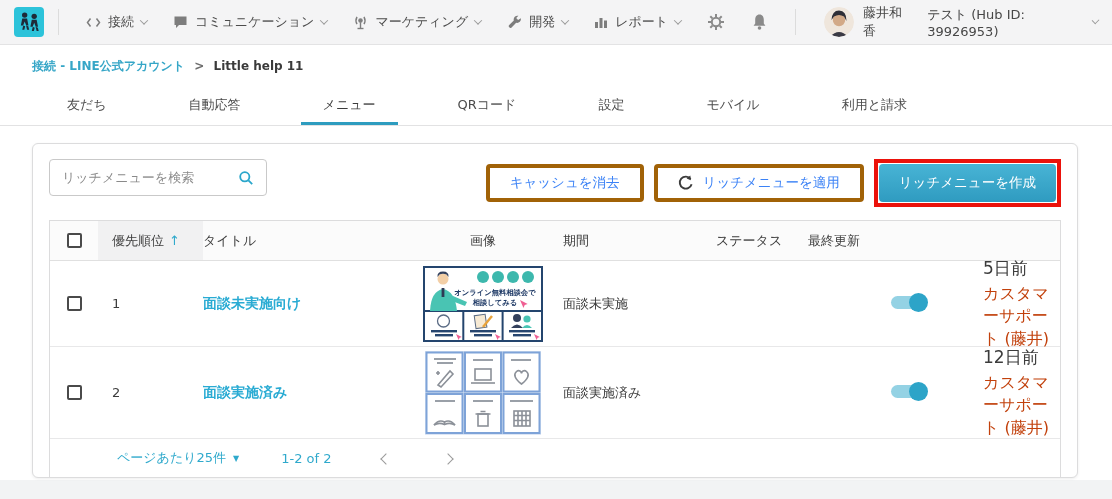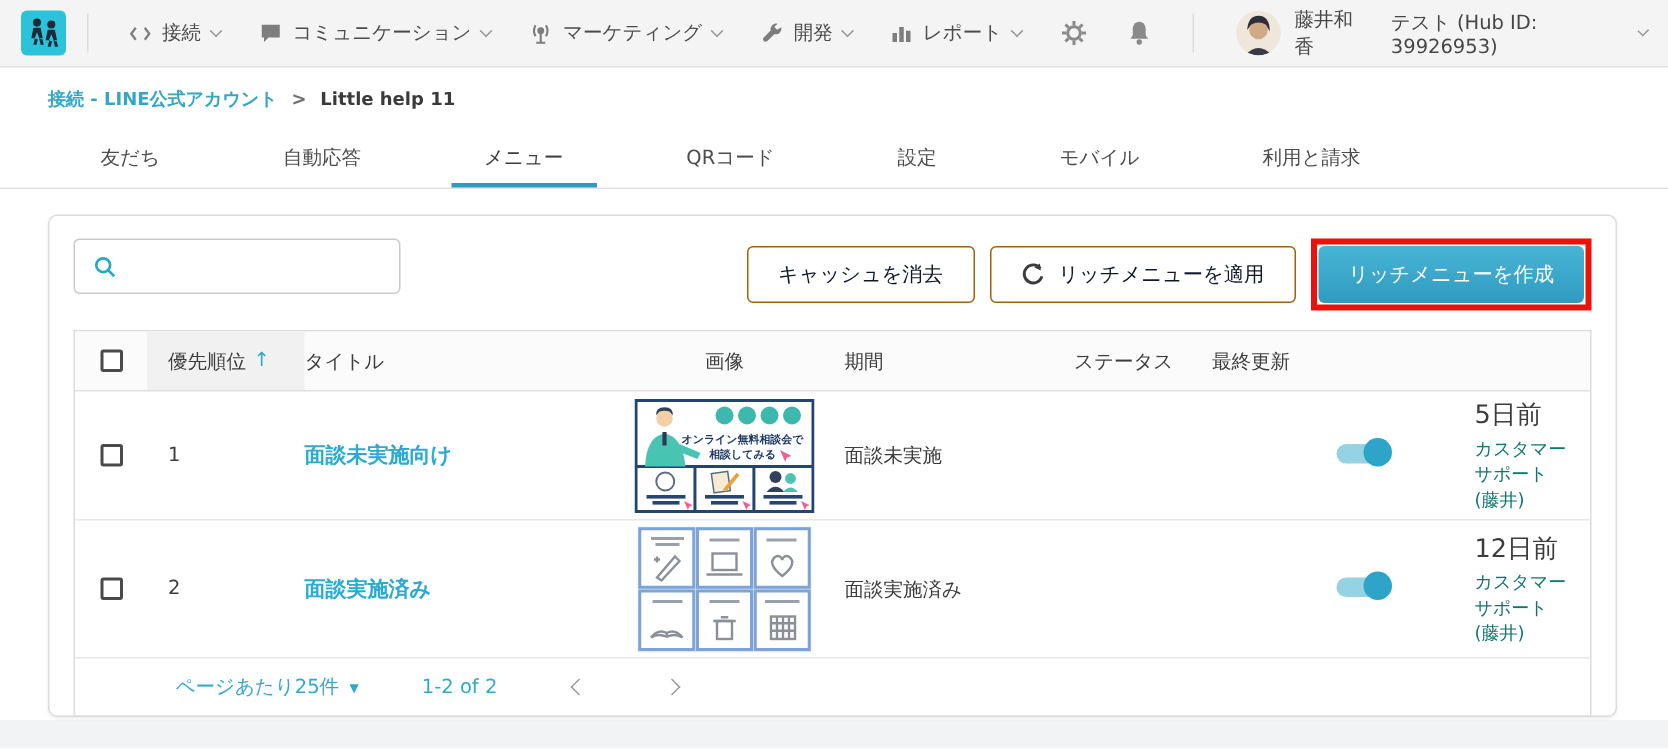--- a/index.html
+++ b/index.html
@@ -47,21 +47,21 @@
     position:absolute; top:143px; left:32px; width:1046px; height:335px;
     background:#fff; border:1px solid #dcdcdd; border-radius:6px;
     box-shadow:0 1px 3px rgba(0,0,0,.07);
     padding:15px 16px 0 16px;
   }
   .toolbar { display:flex; align-items:flex-start; }
   .search-box { width:218px; height:37px; border:1px solid #c9c9c9; border-radius:4px; display:flex; align-items:center; padding:0 12px; background:#fff; }
   .search-box input { border:none; outline:none; flex:1; font-size:13px; color:#333; font-family:inherit; background:transparent; }
   .search-box input::placeholder { color:#8a8a8a; }
   .toolbar-buttons { margin-left:auto; display:flex; align-items:center; }
-  .btn { height:38px; padding:0 20px; border:1px solid #a16207; border-radius:4px; background:#fff; font-size:13.5px; color:#0f172a; display:inline-flex; align-items:center; gap:9px; cursor:pointer; font-family:inherit; white-space:nowrap; }
+  .btn { height:38px; padding:0 20px; border:4px solid #a16207; border-radius:4px; background:#fff; font-size:13.5px; color:#3b82f6; display:inline-flex; align-items:center; gap:9px; cursor:pointer; font-family:inherit; white-space:nowrap; }
   .btn + .btn, .annotation { margin-left:10px; }
   .btn-primary { background:linear-gradient(180deg,#48b4d5 0%,#2f9bc0 100%); color:#fff; border:none; }
   .annotation { border:4px solid #eb120b; padding:1px; display:inline-block; }
 
   
   .table { margin-top:13px; border:1px solid #dcdcdd; }
   .tr { display:flex; align-items:center; }
   .thead { height:40px; background:#fbfbfb; border-bottom:1px solid #e0e0e0; font-size:13px; color:#3d3d3d; }
   .col-cb { width:48px; display:flex; justify-content:center; align-items:center; align-self:stretch; }
   .col-pri { width:105px; padding-left:14px; align-self:stretch; display:flex; align-items:center; }
@@ -79,21 +79,21 @@
   .row-2 { height:92px; }
   .checkbox { width:15px; height:15px; border:2px solid #4a4a4a; border-radius:2px; background:#fff; cursor:pointer; }
   .title-link { color:#29abd3; font-weight:bold; font-size:14px; cursor:pointer; }
   .thumb { display:block; cursor:pointer; }
 
   .toggle { width:37px; height:19px; position:relative; cursor:pointer; display:inline-block; }
   .toggle .track { position:absolute; left:0; top:3.5px; width:34px; height:13px; border-radius:7px; background:#94d2e4; }
   .toggle .knob { position:absolute; right:0; top:0; width:19px; height:19px; border-radius:50%; background:#2da4c8; }
 
   .upd-when { font-size:17px; color:#3c3c3c; margin-bottom:3px; }
-  .upd-by { font-size:12px; color:#0f766e; line-height:1.4; max-width:90px; }
+  .upd-by { font-size:16px; color:#c2410c; line-height:1.4; max-width:90px; }
 
   .tfoot { height:38px; display:flex; align-items:center; padding-left:28px; font-size:13px; }
   .per-page { color:#2fa9cc; cursor:pointer; display:flex; align-items:center; gap:7px;margin-left:39px; }
   .caret-down { font-size:8px; color:#2fa9cc; }
   .range { color:#2fa9cc; margin-left:42px; }
   .pg-btn { margin-left:46px; cursor:pointer; padding:4px; }
   .pg-btn .chev-l { width:8px; height:8px; border-left:1.5px solid #9a9a9a; border-bottom:1.5px solid #9a9a9a; transform:rotate(45deg); display:inline-block; }
   .pg-btn .chev-r { width:8px; height:8px; border-right:1.5px solid #9a9a9a; border-top:1.5px solid #9a9a9a; transform:rotate(45deg); display:inline-block; }
 </style>
 </head>
@@ -222,20 +222,21 @@
   <div class="tab">QRコード</div>
   <div class="tab">設定</div>
   <div class="tab">モバイル</div>
   <div class="tab">利用と請求</div>
 </div>
 
 <div class="card">
 
   <div class="toolbar">
     <div class="search-box">
+      <input type="text" placeholder="リッチメニューを検索" style="">
       <svg width="16" height="16" viewBox="0 0 16 16">
         <circle cx="6.8" cy="6.8" r="4.6" stroke="#2aa6cb" stroke-width="1.8" fill="none"></circle>
         <line x1="10.4" y1="10.4" x2="14.2" y2="14.2" stroke="#2aa6cb" stroke-width="1.8"></line>
       </svg>
     </div>
 
     <div class="toolbar-buttons">
       <button class="btn">
         <span>キャッシュを消去</span>
       </button>

